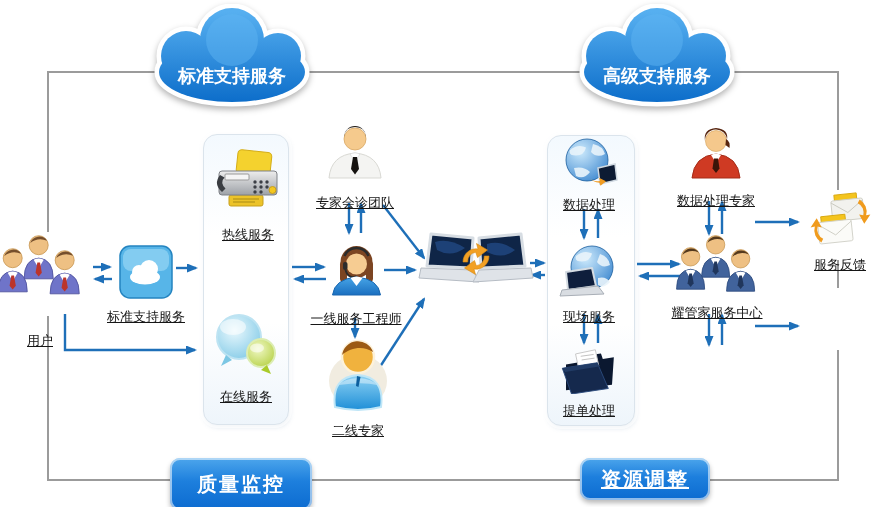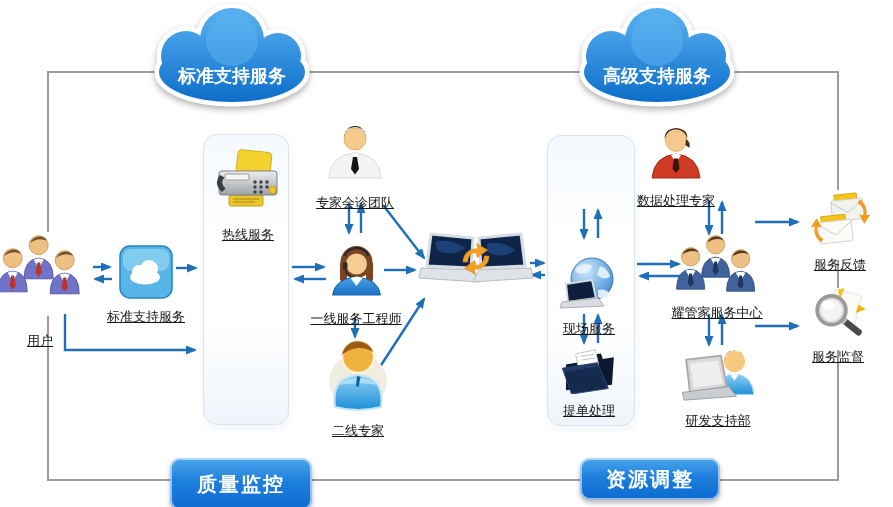--- a/index.html
+++ b/index.html
@@ -150,20 +150,31 @@
           <circle cx="54" cy="38" r="1.7"></circle>
         <circle cx="42" cy="43" r="1.7"></circle>
           <circle cx="48" cy="43" r="1.7"></circle>
       </g>
       <circle cx="59.5" cy="41" r="3.5" fill="#f4c71f" stroke="#c79f1d"></circle>
       <path d="M7,26 q-7,9 2,17 l3.5,-3.5 q-6,-6 -1,-11 z" fill="#3a3d42"></path>
     </svg>
     <span class="lbl">热线服务</span>
   </div>
 
+  <div class="node" style="left:246px;top:308px;">
+    <svg width="70" height="72" viewBox="0 0 70 66">
+      <circle cx="28" cy="26" r="22" fill="url(#blueBubbleG)" stroke="#bde3f2" stroke-width="2"></circle>
+      <path d="M15,44 l-5,11 11,-6 z" fill="#7cc7e4"></path>
+      <ellipse cx="22" cy="16" rx="13" ry="8" fill="#ffffff" opacity=".55"></ellipse>
+      <circle cx="50" cy="42" r="14" fill="url(#greenBubbleG)" stroke="#dcedb2" stroke-width="2"></circle>
+      <path d="M56,54 l4,9 -10,-4 z" fill="#aacb2a"></path>
+      <ellipse cx="46" cy="37" rx="7" ry="4.5" fill="#ffffff" opacity=".55"></ellipse>
+    </svg>
+    <span class="lbl">在线服务</span>
+  </div>
 
   <div class="node" style="left:355px;top:120px;">
     <svg width="64" height="66" viewBox="0 0 64 62">
       <circle cx="32" cy="17" r="11" fill="#f5ca8d" stroke="#d8a763" stroke-width=".8"></circle>
       <path d="M21,15 a11,11 0 0 1 22,0 q-1,-10 -11,-10 q-10,0 -11,10 z" fill="#201b16"></path>
       <path d="M6,56 Q8,33 32,31 Q56,33 58,56 z" fill="#f4f4f2" stroke="#d9d9d4"></path>
       <path d="M27,32 l5,7.5 5,-7.5 q-5,-2.4 -10,0 z" fill="#ffffff" stroke="#cccccc" stroke-width=".5"></path>
       <path d="M30,35 h4 l2,12 -4,5.5 -4,-5.5 z" fill="#15120f"></path>
     </svg>
     <span class="lbl">专家会诊团队</span>
@@ -205,22 +216,35 @@
       <polygon points="62,8 104,4 108,36 64,38" fill="#0f2547" stroke="#d7dde3" stroke-width="3" stroke-linejoin="round"></polygon>
       <path d="M70,14 q14,-4 28,6 q-12,10 -28,2 z" fill="#2a5a9e" opacity=".55"></path>
       <polygon points="62,40 114,38 116,48 56,52" fill="#dfe3e8" stroke="#b6bcc4"></polygon>
       <g fill="#f2a024" stroke="#d88a10" stroke-width=".6">
         <path d="M46,32 a13,13 0 0 1 15,-13 l-1.5,-5.5 11,6.5 -10,7.5 -1.8,-5.2 a9,9 0 0 0 -8,9.7 z"></path>
         <path d="M46,32 a13,13 0 0 1 15,-13 l-1.5,-5.5 11,6.5 -10,7.5 -1.8,-5.2 a9,9 0 0 0 -8,9.7 z" transform="rotate(180 59 29)"></path>
       </g>
     </svg>
   </div>
 
-
-  <div class="node" style="left:589px;top:256px;">
+  <div class="node" style="left:589px;top:136px;">
+    <svg width="58" height="52" viewBox="0 0 58 52">
+      <circle cx="27" cy="24" r="21" fill="url(#globeG)" stroke="#1b5e9e" stroke-width=".8"></circle>
+      <g fill="#e9f4fb" opacity=".9">
+        <path d="M10,14 q8,-6.5 16,-2.5 q-2,8 -10,8 q-8,0 -6,-5.5 z"></path>
+        <path d="M33,8 q10,2 12,10 q-8,4.5 -14,-2 z"></path>
+        <path d="M14,32 q10,-2 16,4 q-6,8 -14,4 z"></path>
+      </g>
+      <polygon points="38,32 55,28 57,44 40,48" fill="#0d1b33" stroke="#cfd8e0" stroke-width="1.5"></polygon>
+      <path d="M30,42 a9,7 0 0 0 10,3 l-1,-3.2 7,3.5 -5.5,4.5 -1,-3 a12,9 0 0 1 -9.5,-4.8 z" fill="#f09b22"></path>
+    </svg>
+    <span class="lbl">数据处理</span>
+  </div>
+
+  <div class="node" style="left:589px;top:244px;">
     <svg width="62" height="56" viewBox="0 0 62 56">
       <circle cx="34" cy="23" r="21" fill="url(#globeG)" stroke="#1b5e9e" stroke-width=".8"></circle>
       <g fill="#e9f4fb" opacity=".9">
         <path d="M18,12 q8,-6.5 16,-2.5 q-2,8 -10,8 q-8,0 -6,-5.5 z"></path>
         <path d="M42,10 q9,3 10,11 q-8,4 -13,-3 z"></path>
         <path d="M40,34 q8,-2 12,4 q-6,7 -12,3 z"></path>
       </g>
       <polygon points="8,28 34,24 38,42 10,46" fill="#0e1e3c" stroke="#d5dce2" stroke-width="2" stroke-linejoin="round"></polygon>
       <polygon points="4,46 40,42 46,50 2,52" fill="#d9dde2" stroke="#a8aeb6"></polygon>
     </svg>
@@ -234,21 +258,21 @@
         <rect x="18" y="4" width="22" height="18" fill="#ffffff" stroke="#c9c9c9" transform="rotate(-12 29 13)"></rect>
         <line x1="22" y1="9" x2="36" y2="7" stroke="#bbbbbb"></line>
         <line x1="23" y1="13" x2="37" y2="11" stroke="#bbbbbb"></line>
       </g>
       <polygon points="2,22 40,16 52,44 12,50" fill="#15294d" stroke="#2a4a7c"></polygon>
       <polygon points="2,22 40,16 42,20 5,26" fill="#223c66"></polygon>
     </svg>
     <span class="lbl">提单处理</span>
   </div>
 
-  <div class="node" style="left:676px;top:124px;">
+  <div class="node" style="left:716px;top:124px;">
     <svg width="58" height="60" viewBox="0 0 58 56">
       <circle cx="29" cy="15" r="10.5" fill="#f5c88c" stroke="#d8a763" stroke-width=".7"></circle>
       <path d="M18,15 a11,11 0 0 1 22,-1 q2,-11 -11,-12 q-13,1 -11,13 z" fill="#58250f"></path>
       <path d="M39,13 q4.5,2.5 3.5,9 l-4,-3 z" fill="#58250f"></path>
       <path d="M5,52 Q7,30 29,28 Q51,30 53,52 z" fill="#cf3a23" stroke="#a52c18"></path>
       <path d="M24,29 l5,8 5,-8 q-5,-3 -10,0 z" fill="#ffffff"></path>
       <path d="M27,32.5 h4 l1.5,10 -3.5,4.5 -3.5,-4.5 z" fill="#3a1408"></path>
     </svg>
     <span class="lbl">数据处理专家</span>
   </div>
@@ -264,64 +288,39 @@
         <path d="M12.8,25.5 h2.4 l1.6,9 -2.8,3.4 -2.8,-3.4 z" fill="#20365c"></path>
       </g>
         </defs>
       <use href="#pBlue" transform="translate(26,0) scale(1.08)"></use>
       <use href="#pBlue" transform="translate(1,12) scale(1.08)"></use>
       <use href="#pBlue" transform="translate(51,14) scale(1.08)"></use>
     </svg>
     <span class="lbl">耀管家服务中心</span>
   </div>
 
-  <div class="node" style="left:718px;top:348px;">
-    <svg width="78" height="56" viewBox="0 0 78 58">
-      <circle cx="56" cy="14" r="11" fill="#f6c97e"></circle>
-      <path d="M45,13 a11,11 0 0 1 21,-4 q-3,-7 -11,-6.5 q-9,.5 -10,10.5 z" fill="#9c5a12"></path>
-      <path d="M38,46 Q40,28 56,27 Q74,28 76,48 l-38,0 z" fill="url(#bluePersonG)" stroke="#8fd0ee"></path>
-      <path d="M52,28 l4,6 4,-6 q-4,-2.5 -8,0 z" fill="#ffffff"></path>
-      <polygon points="6,12 42,8 48,40 10,46" fill="#d9d9d9" stroke="#a9a9a9" stroke-width="2" stroke-linejoin="round"></polygon>
-      <polygon points="10,16 39,13 44,37 14,41" fill="#efefef"></polygon>
-      <polygon points="2,46 50,40 58,50 4,54" fill="#c9ccd1" stroke="#9aa0a8"></polygon>
-    </svg>
-    <span class="lbl">研发支持部</span>
-  </div>
 
   <div class="node" style="left:840px;top:192px;text-align:right;">
     <svg width="66" height="56" viewBox="0 0 66 60">
       <g transform="rotate(-6 41 18)">
         <rect x="28" y="2" width="24" height="10" fill="#f4c41d" stroke="#d8a80e"></rect>
         <rect x="24" y="8" width="34" height="22" rx="2" fill="#f2f2ee" stroke="#cfcfc6"></rect>
         <path d="M24,10 l17,12 17,-12" fill="none" stroke="#c9c9c0"></path>
       </g>
       <g transform="rotate(-6 28 42)">
         <rect x="14" y="25" width="26" height="10" fill="#f4c41d" stroke="#d8a80e"></rect>
         <rect x="10" y="31" width="36" height="23" rx="2" fill="#fbfbf8" stroke="#d2d2ca"></rect>
         <path d="M10,33 l18,13 18,-13" fill="none" stroke="#cfcfc6"></path>
       </g>
       <path d="M54,8 a15,15 0 0 1 7,17 l4.5,-1 -6.5,10 -5.5,-10 4.5,1 a11,11 0 0 0 -6,-13 z" fill="#f09b1d"></path>
       <path d="M13,54 a15,15 0 0 1 -7,-17 l-4.5,1 6.5,-10 5.5,10 -4.5,-1 a11,11 0 0 0 6,13 z" fill="#f09b1d"></path>
     </svg>
     <span class="lbl">服务反馈</span>
   </div>
 
-  <div class="node" style="left:838px;top:288px;">
-    <svg width="60" height="52" viewBox="0 0 60 56">
-      <rect x="22" y="4" width="30" height="34" rx="2" fill="#fbfaf5" stroke="#e4e2d6" transform="rotate(14 37 21)"></rect>
-      <polygon points="30,2 37,0 32,13" fill="#f4c41d"></polygon>
-      <polygon points="52,18 60,23 49,27" fill="#e8b50f"></polygon>
-      <rect x="34" y="31" width="27" height="7" rx="3" fill="#4a4a4a" transform="rotate(38 36 33)"></rect>
-      <rect x="33" y="31" width="7" height="7" fill="#bfbfbf" transform="rotate(38 36 33)"></rect>
-      <circle cx="23" cy="24" r="15" fill="#f3f3f3" stroke="#9a9a9a" stroke-width="5"></circle>
-      <circle cx="23" cy="24" r="12.5" fill="none" stroke="#d9d9d9" stroke-width="2"></circle>
-      <ellipse cx="19" cy="18" rx="7" ry="5" fill="#ffffff" opacity=".85"></ellipse>
-    </svg>
-    <span class="lbl">服务监督</span>
-  </div>
 
   <svg class="cloud" style="left:132px;top:4px;" width="200" height="104" viewBox="0 0 200 104">
     <g fill="#ffffff" stroke="#ffffff" stroke-width="9" stroke-linejoin="round">
       <ellipse cx="100" cy="68" rx="73" ry="30"></ellipse>
       <circle cx="54" cy="52" r="25"></circle>
         <circle cx="100" cy="36" r="32"></circle>
         <circle cx="146" cy="52" r="23"></circle>
     </g>
     <g fill="url(#cloudGrad)">
       <ellipse cx="100" cy="68" rx="73" ry="30"></ellipse>
@@ -346,17 +345,17 @@
         <circle cx="100" cy="36" r="32"></circle>
         <circle cx="146" cy="52" r="23"></circle>
     </g>
     <circle cx="100" cy="36" r="26" fill="#5db4f1" opacity=".5"></circle>
     <text x="100" y="78" text-anchor="middle">高级支持服务</text>
   </svg>
 
   <div class="tag" style="left:170px;top:458px;width:142px;height:52px;">
     <span>质量监控</span>
   </div>
-  <div class="tag" style="left:580px;top:458px;width:140px;height:42px;">
+  <div class="tag" style="left:580px;top:458px;width:130px;height:42px;text-decoration:underline;">
     <span>资源调整</span>
   </div>
 
 </div>
 
 </body></html>

